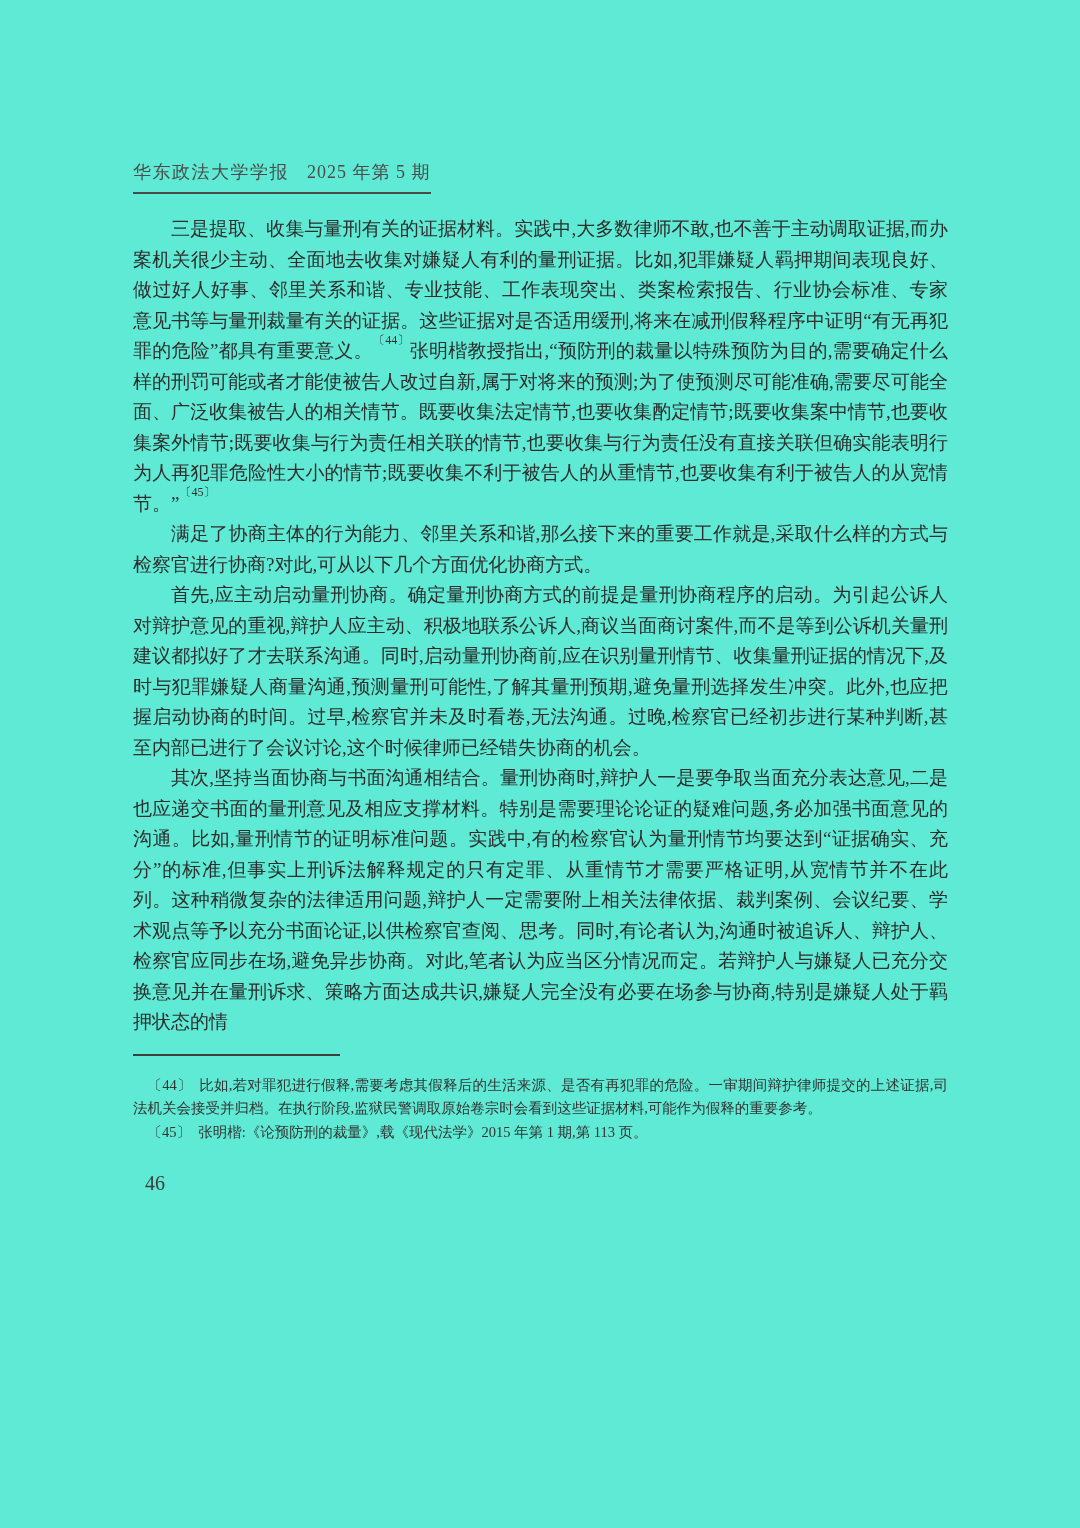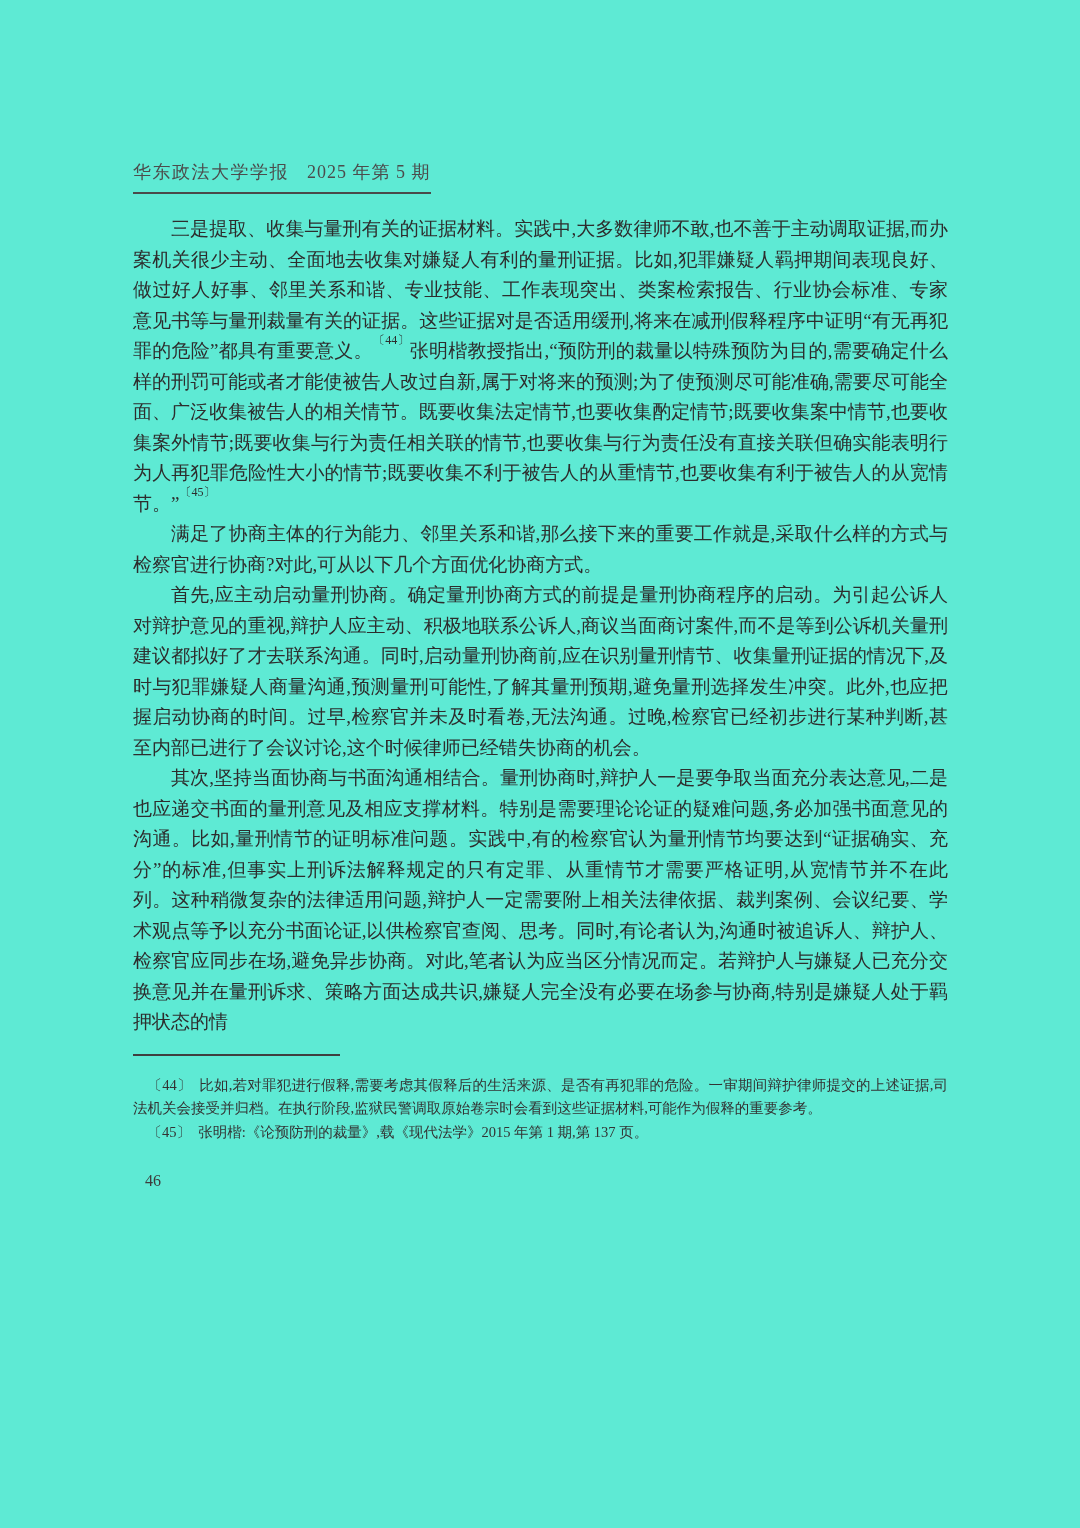--- a/index.html
+++ b/index.html
@@ -50,21 +50,21 @@
   }
   .footnotes {
     margin-top:18px;
     font-size:14.5px;
     line-height:23.5px;
     color:#333333;
   }
   .footnotes p { text-indent:1em; text-align:justify; }
   .page-number {
     margin:28px 0 0 12px;
-    font-size:16px;
+    font-size:20px;
     color:#3d3d3d;
   }
 </style>
 </head>
 <body>
 
 <div class="page">
 
   <div class="running-header">
     <span>华东政法大学学报</span><span class="issue">2025 年第 5 期</span>
@@ -74,18 +74,18 @@
       <p class="indent"><span>三是提取、收集与量刑有关的证据材料。实践中,大多数律师不敢,也不善于主动调取证据,而办案机关很少主动、全面地去收集对嫌疑人有利的量刑证据。比如,犯罪嫌疑人羁押期间表现良好、做过好人好事、邻里关系和谐、专业技能、工作表现突出、类案检索报告、行业协会标准、专家意见书等与量刑裁量有关的证据。这些证据对是否适用缓刑,将来在减刑假释程序中证明“有无再犯罪的危险”都具有重要意义。</span><sup>〔44〕</sup><span>张明楷教授指出,“预防刑的裁量以特殊预防为目的,需要确定什么样的刑罚可能或者才能使被告人改过自新,属于对将来的预测;为了使预测尽可能准确,需要尽可能全面、广泛收集被告人的相关情节。既要收集法定情节,也要收集酌定情节;既要收集案中情节,也要收集案外情节;既要收集与行为责任相关联的情节,也要收集与行为责任没有直接关联但确实能表明行为人再犯罪危险性大小的情节;既要收集不利于被告人的从重情节,也要收集有利于被告人的从宽情节。”</span><sup>〔45〕</sup></p>
       <p class="indent"><span>满足了协商主体的行为能力、邻里关系和谐,那么接下来的重要工作就是,采取什么样的方式与检察官进行协商?对此,可从以下几个方面优化协商方式。</span></p>
       <p class="indent"><span>首先,应主动启动量刑协商。确定量刑协商方式的前提是量刑协商程序的启动。为引起公诉人对辩护意见的重视,辩护人应主动、积极地联系公诉人,商议当面商讨案件,而不是等到公诉机关量刑建议都拟好了才去联系沟通。同时,启动量刑协商前,应在识别量刑情节、收集量刑证据的情况下,及时与犯罪嫌疑人商量沟通,预测量刑可能性,了解其量刑预期,避免量刑选择发生冲突。此外,也应把握启动协商的时间。过早,检察官并未及时看卷,无法沟通。过晚,检察官已经初步进行某种判断,甚至内部已进行了会议讨论,这个时候律师已经错失协商的机会。</span></p>
       <p class="indent"><span>其次,坚持当面协商与书面沟通相结合。量刑协商时,辩护人一是要争取当面充分表达意见,二是也应递交书面的量刑意见及相应支撑材料。特别是需要理论论证的疑难问题,务必加强书面意见的沟通。比如,量刑情节的证明标准问题。实践中,有的检察官认为量刑情节均要达到“证据确实、充分”的标准,但事实上刑诉法解释规定的只有定罪、从重情节才需要严格证明,从宽情节并不在此列。这种稍微复杂的法律适用问题,辩护人一定需要附上相关法律依据、裁判案例、会议纪要、学术观点等予以充分书面论证,以供检察官查阅、思考。同时,有论者认为,沟通时被追诉人、辩护人、检察官应同步在场,避免异步协商。对此,笔者认为应当区分情况而定。若辩护人与嫌疑人已充分交换意见并在量刑诉求、策略方面达成共识,嫌疑人完全没有必要在场参与协商,特别是嫌疑人处于羁押状态的情</span></p>
     </div>
 
   <div class="footnote-sep"></div>
 
   <div class="footnotes" id="footnotes">
       <p>〔44〕 比如,若对罪犯进行假释,需要考虑其假释后的生活来源、是否有再犯罪的危险。一审期间辩护律师提交的上述证据,司法机关会接受并归档。在执行阶段,监狱民警调取原始卷宗时会看到这些证据材料,可能作为假释的重要参考。</p>
-      <p>〔45〕 张明楷:《论预防刑的裁量》,载《现代法学》2015 年第 1 期,第 137 页。</p>
+      <p>〔45〕 张明楷:《论预防刑的裁量》,载《现代法学》2015 年第 1 期,第 113 页。</p>
     </div>
 
   <div class="page-number">46</div>
 
 </div>
 
 </body></html>

